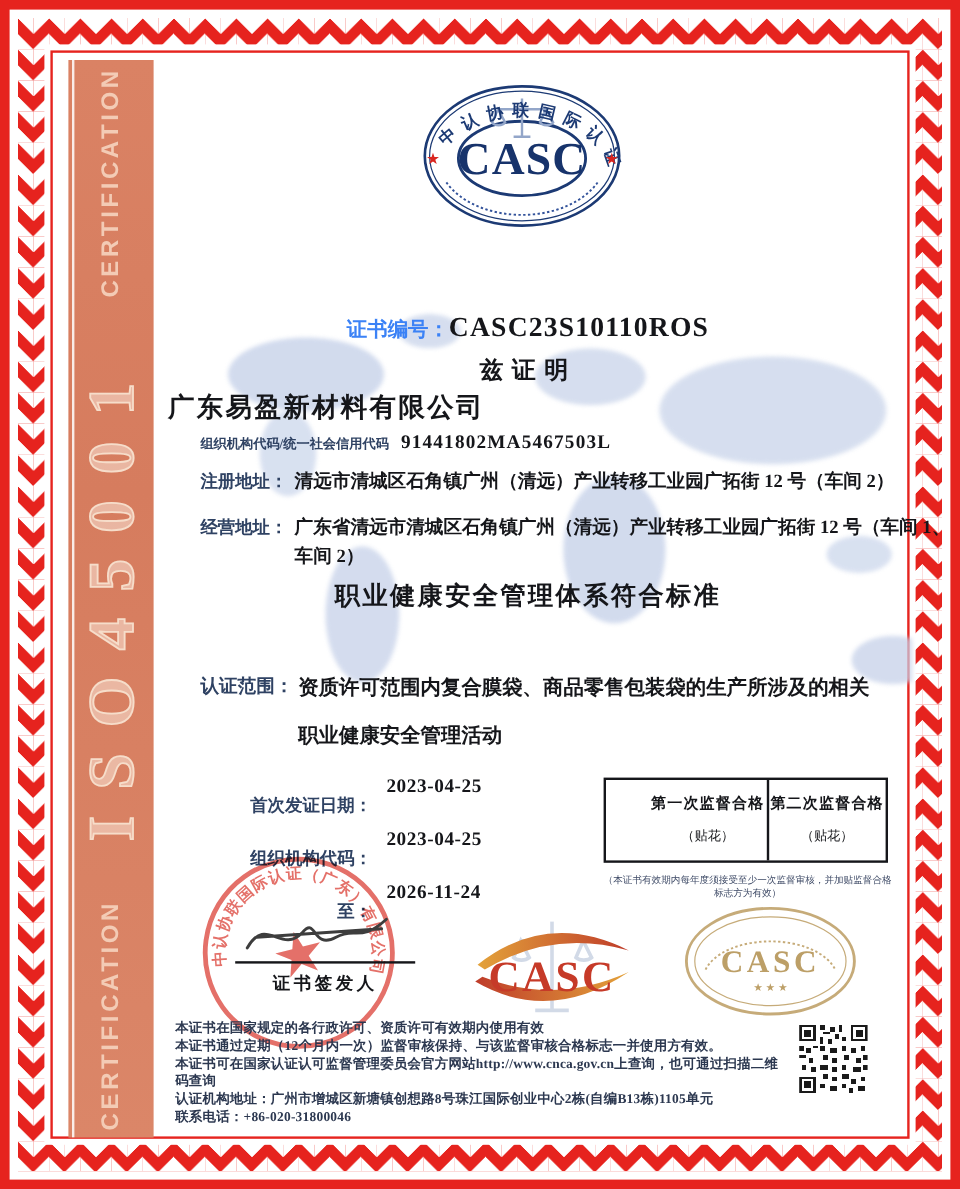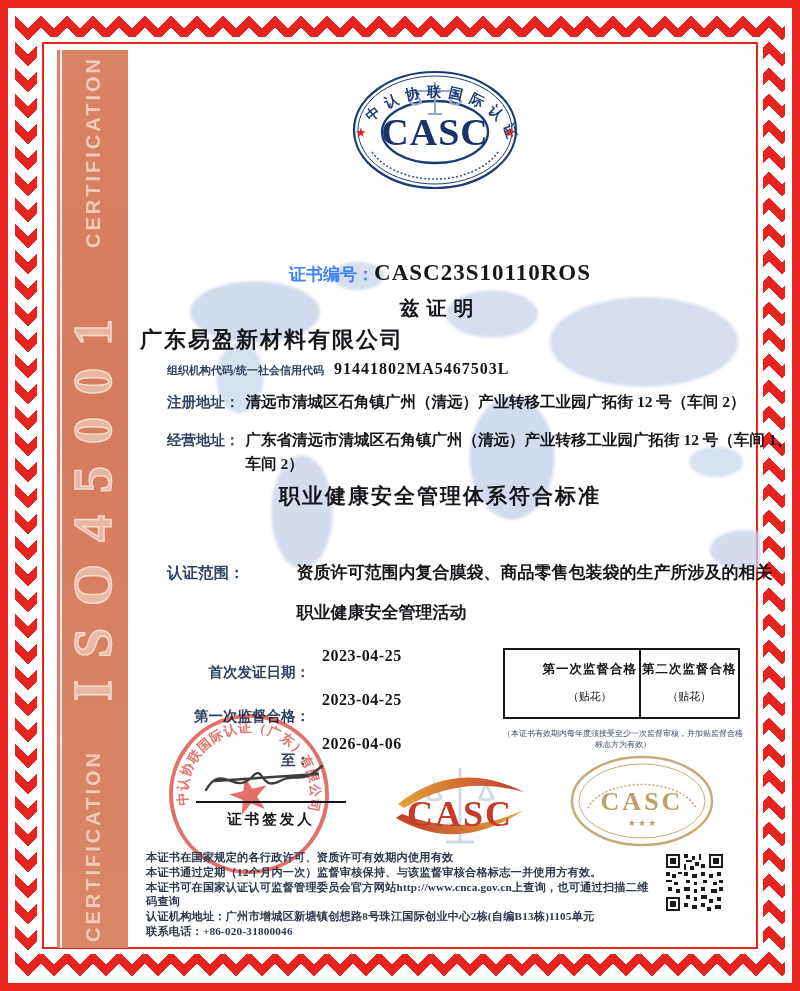--- a/index.html
+++ b/index.html
@@ -94,21 +94,21 @@
   .addr.biz { top:428px; }
 
   .std1 { position:absolute; left:140px; top:482px; width:600px; text-align:center;
     font-size:21px; font-weight:bold; letter-spacing:2px; color:#15161a; }
   .std2 { position:absolute; left:140px; top:514px; width:600px; text-align:center;
     font-size:22px; font-weight:bold; letter-spacing:1px; color:#15161a; }
 
   .scope { position:absolute; left:167px; top:560px; display:flex; }
   .scope .lbl { font-size:15.5px; font-weight:bold; color:#2f4263; white-space:nowrap; line-height:26px; }
   .scope .val { font-size:17px; font-weight:bold; color:#15161a; margin-left:4px; }
-  .scope .val .ln { display:block; line-height:26px;margin-left:48px; }
+  .scope .val .ln { display:block; line-height:26px; }
   .scope .val .ln2 { margin-top:14px; }
 
   
   .dates { position:absolute; left:158px; top:642px; }
   .date-row { display:flex; line-height:27px; }
   .date-lbl { width:152px; text-align:right; font-size:14.5px; font-weight:bold; color:#2f4263;margin-top:17px; }
   .date-val { margin-left:12px; font-size:16px; font-weight:bold; letter-spacing:.5px; color:#15161a; }
 
   
   .sup { position:absolute; left:503px; top:648px; width:240px; }
@@ -208,26 +208,26 @@
         <span class="ln ln2">职业健康安全管理活动</span>
       </span>
     </div>
 
     <div class="dates">
       <div class="date-row">
         <span class="date-lbl">首次发证日期：</span>
         <span class="date-val">2023-04-25</span>
       </div>
       <div class="date-row">
-        <span class="date-lbl">第一次监督合格：</span>
+        <span class="date-lbl">组织机构代码：</span>
         <span class="date-val">2023-04-25</span>
       </div>
       <div class="date-row">
         <span class="date-lbl">至：</span>
-        <span class="date-val">2026-04-06</span>
+        <span class="date-val">2026-11-24</span>
       </div>
     </div>
 
     <div class="sup">
       <div class="sup-table">
         <div class="sup-cell first">
           <div class="sup-l1">第一次监督合格</div>
           <div class="sup-l2">（贴花）</div>
         </div>
         <div class="sup-cell">

